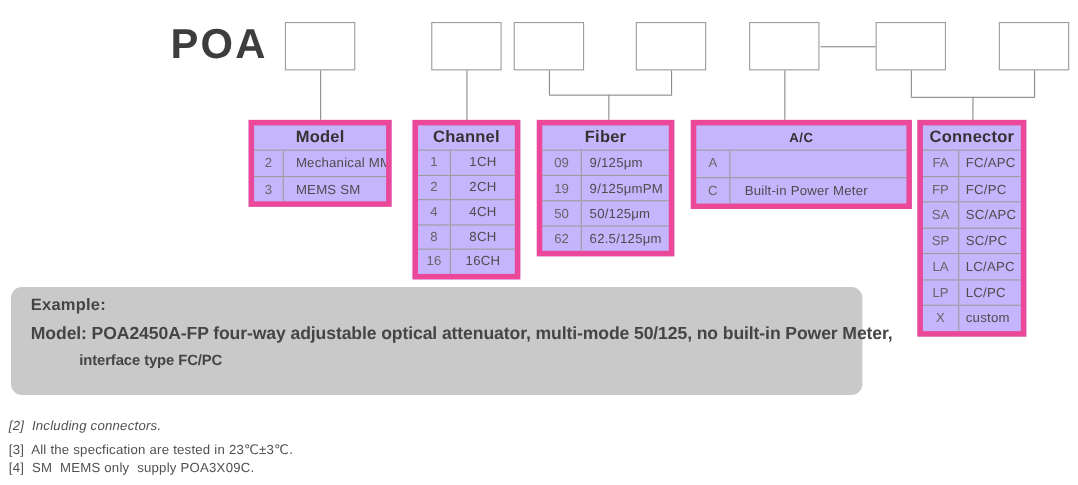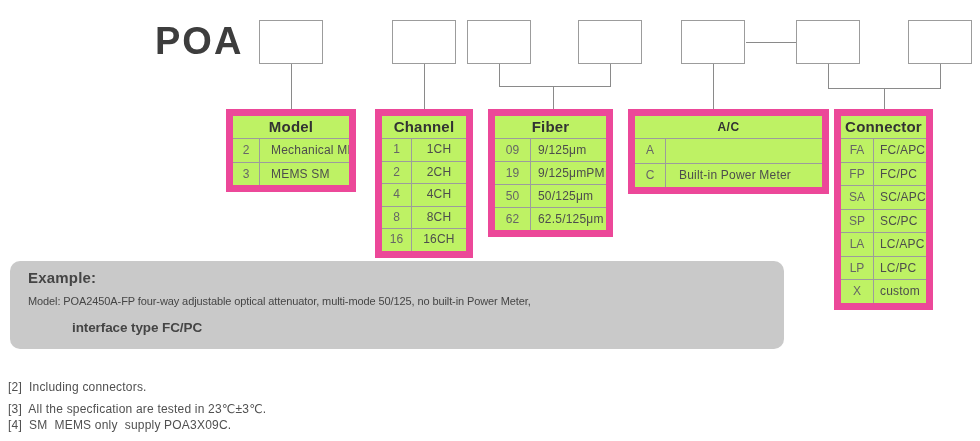--- a/index.html
+++ b/index.html
@@ -19,21 +19,21 @@
   .cbox {
     position:absolute; width:64px; height:44px;
     border:1px solid #9c9c9c; background:#fff;
   }
 
   
   .ln { position:absolute; background:#8a8a8a; }
 
   
   .otable {
-    position:absolute; border:7px solid #ec4899; background:#bef264;
+    position:absolute; border:5px solid #ec4899; background:#c4b5fd;
   }
   .thead {
     height:22px; line-height:22px; text-align:center;
     font-size:15px; font-weight:bold; color:#333333; letter-spacing:0.2px;
   }
   .small-head .thead { font-size:12px; letter-spacing:0.5px; }
   .trow {
     display:flex; height:var(--rowh); line-height:calc(var(--rowh) - 1px);
     border-top:1px solid #9c9c9c;
   }
@@ -44,30 +44,30 @@
   }
   .tval {
     flex:1; padding-left:var(--pad,8px);
     font-size:12px; color:#4d4d4d; letter-spacing:0.2px;
     white-space:nowrap; overflow:hidden;
   }
   .center-val .tval { text-align:center; padding-left:0; }
 
   
   .example {
-    position:absolute; left:10px; top:261px; width:774px; height:88px;
+    position:absolute; left:10px; top:261px; width:774px; height:98px;
     background:#c9c9c9; border-radius:10px; color:#454545;
   }
   .example .ex-label {
     position:absolute; left:18px; top:8px;
     font-size:15px; font-weight:bold; letter-spacing:0.2px;
   }
   .example .ex-line1 {
     position:absolute; left:18px; top:34px;
-    font-size:11px; font-weight:normal; letter-spacing:-0.1px; white-space:nowrap;
+    font-size:16px; font-weight:bold; letter-spacing:-0.1px; white-space:nowrap;
   }
   .example .ex-line2 {
     position:absolute; left:62px; top:59px;
     font-size:13.5px; font-weight:bold; letter-spacing:-0.1px; white-space:nowrap;
   }
 
   
   .footnote {
     position:absolute; left:8px;
     font-size:12px; color:#505050; letter-spacing:0.2px;
@@ -200,17 +200,17 @@
         <span class="tval">custom</span>
       </div>
     </div>
 
   <div class="example">
     <div class="ex-label">Example:</div>
     <div class="ex-line1">Model: POA2450A-FP four-way adjustable optical attenuator, multi-mode 50/125, no built-in Power Meter,</div>
     <div class="ex-line2">interface type FC/PC</div>
   </div>
 
-  <div class="footnote" style="top:380px;">[2]  Including connectors.</div>
+  <div class="footnote" style="top:380px;font-style:italic;">[2]  Including connectors.</div>
   <div class="footnote" style="top:402px;">[3]  All the specfication are tested in 23℃±3℃.</div>
   <div class="footnote" style="top:418px;text-align:right;">[4]  SM  MEMS only  supply POA3X09C.</div>
 
 </div>
 
 </body></html>

